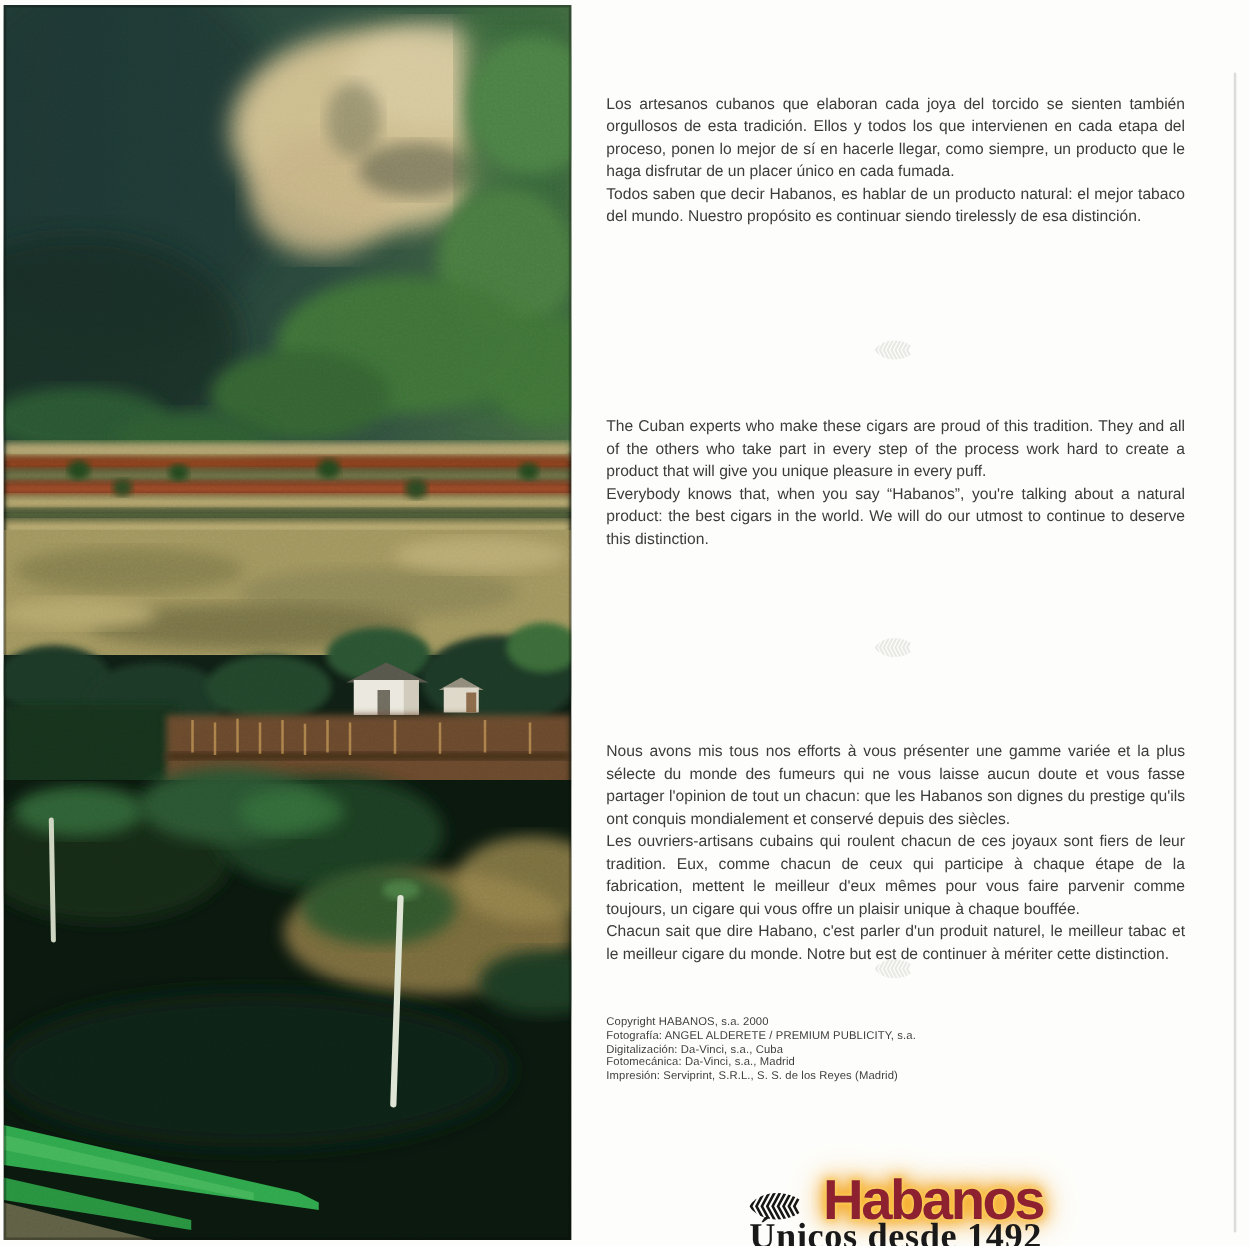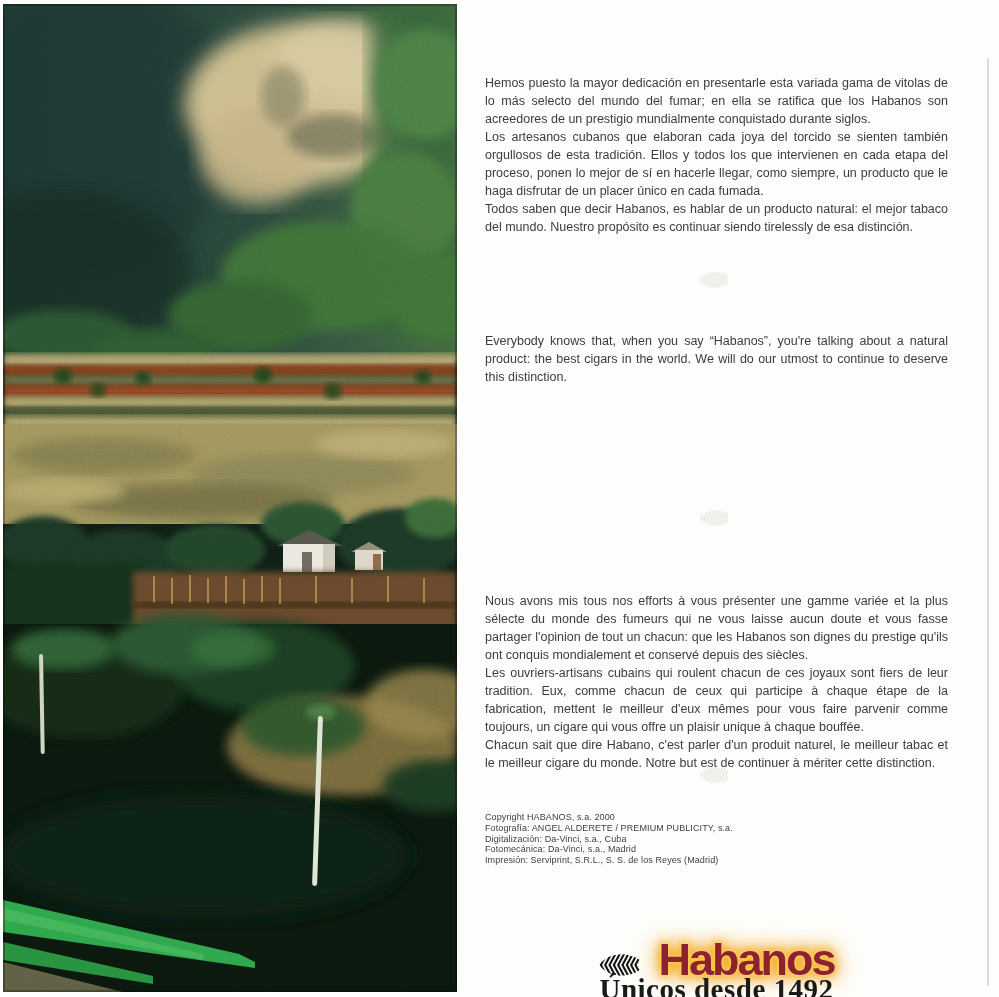--- a/index.html
+++ b/index.html
@@ -162,21 +162,20 @@
       <polygon points="0,904 200,950 200,956 0,916" fill="#57c268" opacity=".5"></polygon>
       <polygon points="0,938 150,972 150,980 0,956" fill="#28913f"></polygon>
       <polygon points="0,958 120,988 0,988" fill="#7b7757" opacity=".75"></polygon>
 
       <rect x="0" y="0" width="454" height="988" filter="url(#grain)" opacity=".13" style="mix-blend-mode:overlay"></rect>
       <rect x="1" y="1" width="452" height="986" fill="none" stroke="#0b0b0b" stroke-opacity=".3" stroke-width="2"></rect>
     </svg>
   </div>
 
   <section class="para-block" style="top:74px">
-    <p>Hemos puesto la mayor dedicación en presentarle esta variada gama de vitolas de lo más selecto del mundo del fumar; en ella se ratifica que los Habanos son acreedores de un prestigio mundialmente conquistado durante siglos.</p>
     <p>Los artesanos cubanos que elaboran cada joya del torcido se sienten también orgullosos de esta tradición. Ellos y todos los que intervienen en cada etapa del proceso, ponen lo mejor de sí en hacerle llegar, como siempre, un producto que le haga disfrutar de un placer único en cada fumada.</p>
     <p>Todos saben que decir Habanos, es hablar de un producto natural: el mejor tabaco del mundo. Nuestro propósito es continuar siendo tirelessly de esa distinción.</p>
   </section>
 
   <div class="watermark wm1">
     <svg viewBox="0 0 100 58">
         <defs>
           <clipPath id="wl1">
             <path d="M2,29 C18,9 42,3 66,9 C82,13 94,22 98,29 C94,36 82,45 66,49 C42,55 18,49 2,29 Z"></path>
           </clipPath>
@@ -190,20 +189,21 @@
           <path d="M57,1 L42,29 L57,57"></path>
           <path d="M66,1 L51,29 L66,57"></path>
           <path d="M75,1 L60,29 L75,57"></path>
           <path d="M84,1 L69,29 L84,57"></path>
           <path d="M93,1 L78,29 L93,57"></path>
       </g>
       </svg>
   </div>
 
   <section class="para-block" style="top:332px">
+    <p>The Cuban experts who make these cigars are proud of this tradition. They and all of the others who take part in every step of the process work hard to create a product that will give you unique pleasure in every puff.</p>
     <p>Everybody knows that, when you say “Habanos”, you're talking about a natural product: the best cigars in the world. We will do our utmost to continue to deserve this distinction.</p>
   </section>
 
   <div class="watermark wm2">
     <svg viewBox="0 0 100 58">
         <defs>
           <clipPath id="wl2">
             <path d="M2,29 C18,9 42,3 66,9 C82,13 94,22 98,29 C94,36 82,45 66,49 C42,55 18,49 2,29 Z"></path>
           </clipPath>
         </defs>

